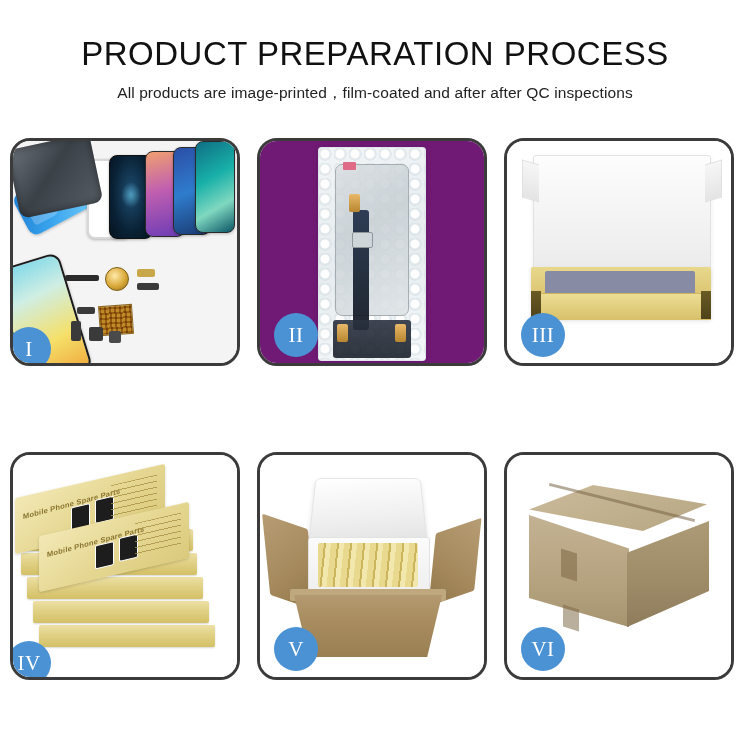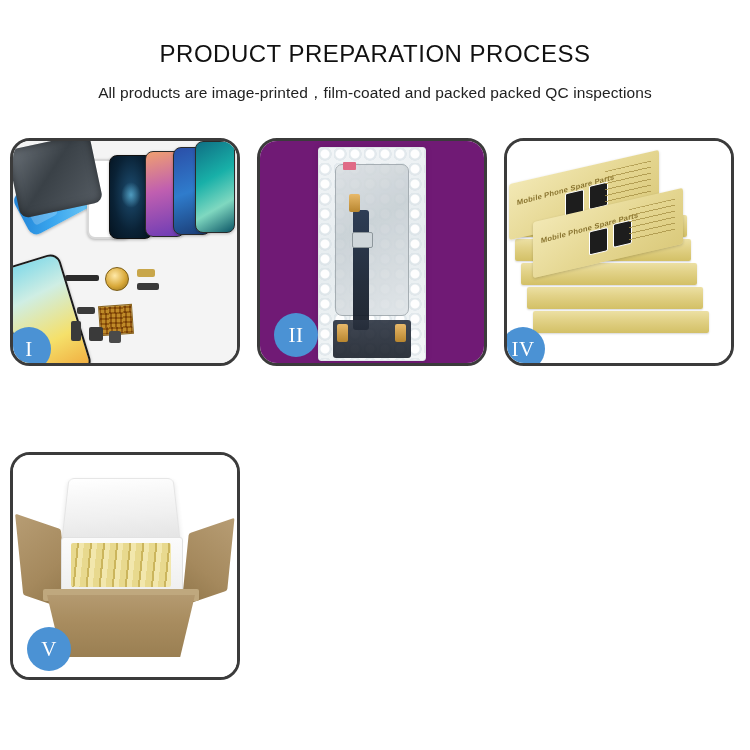--- a/index.html
+++ b/index.html
@@ -19,21 +19,21 @@
   .header {
     position: absolute;
     top: 0; left: 0;
     width: 750px;
     height: 130px;
     text-align: center;
   }
   .page-title {
     margin: 0;
     padding-top: 34px;
-    font-size: 24px;
+    font-size: 33px;
     font-weight: 400;
     letter-spacing: 0.5px;
     color: #111111;
     font-family: "Liberation Sans", sans-serif;
     line-height: 40px;
     white-space: nowrap;
   }
   .page-subtitle {
     margin: 0;
     padding-top: 9px;
@@ -462,21 +462,21 @@
     width: 16px; height: 22px;
     background: rgba(130,108,74,.55);
     transform: skewY(18deg);
   }
 </style>
 </head>
 <body>
 
 <div class="header">
   <h1 class="page-title">PRODUCT PREPARATION PROCESS</h1>
-  <p class="page-subtitle">All products are image-printed，film-coated and packed packed QC inspections</p>
+  <p class="page-subtitle">All products are image-printed，film-coated and after after QC inspections</p>
 </div>
 
 <div class="grid">
 
   <div class="panel">
     <div class="panel-inner p1">
       <div class="scene">
         <div class="ph ph1"></div>
         <div class="ph ph-white"></div>
         <div class="ph ph-dark"></div>
@@ -510,20 +510,33 @@
           <div class="flex-gold" style="left:30px;top:46px;"></div>
           <div class="conn-row"></div>
           <div class="flex-gold" style="left:18px;top:176px;"></div>
           <div class="flex-gold" style="left:76px;top:176px;"></div>
         </div>
       </div>
       <div class="badge inset">II</div>
     </div>
   </div>
 
+  <div class="panel">
+    <div class="panel-inner p3">
+      <div class="scene">
+        <div class="box3-lid"></div>
+        <div class="box3-base"></div>
+        <div class="box3-foam"></div>
+        <div class="box3-front"></div>
+        <div class="box3-lcorner"></div>
+        <div class="box3-rcorner"></div>
+      </div>
+      <div class="badge inset">III</div>
+    </div>
+  </div>
 
   <div class="panel">
     <div class="panel-inner p4">
       <div class="scene">
         <div class="stack-box" style="left:4px;top:74px;"></div>
         <div class="stack-box" style="left:8px;top:98px;"></div>
         <div class="stack-box" style="left:14px;top:122px;"></div>
         <div class="stack-box" style="left:20px;top:146px;"></div>
         <div class="stack-box" style="left:26px;top:170px;"></div>
 
@@ -553,14 +566,27 @@
         <div class="v-flapR"></div>
         <div class="v-foambody"></div>
         <div class="v-content"></div>
         <div class="v-cartonrim"></div>
         <div class="v-cartonfront"></div>
       </div>
       <div class="badge inset">V</div>
     </div>
   </div>
 
+  <div class="panel">
+    <div class="panel-inner p6">
+      <div class="scene">
+        <div class="c6-top"></div>
+        <div class="c6-left"></div>
+        <div class="c6-right"></div>
+        <div class="c6-seam"></div>
+        <div class="c6-tape1"></div>
+        <div class="c6-tape2"></div>
+      </div>
+      <div class="badge inset">VI</div>
+    </div>
+  </div>
 
 </div>
 
 </body></html>

